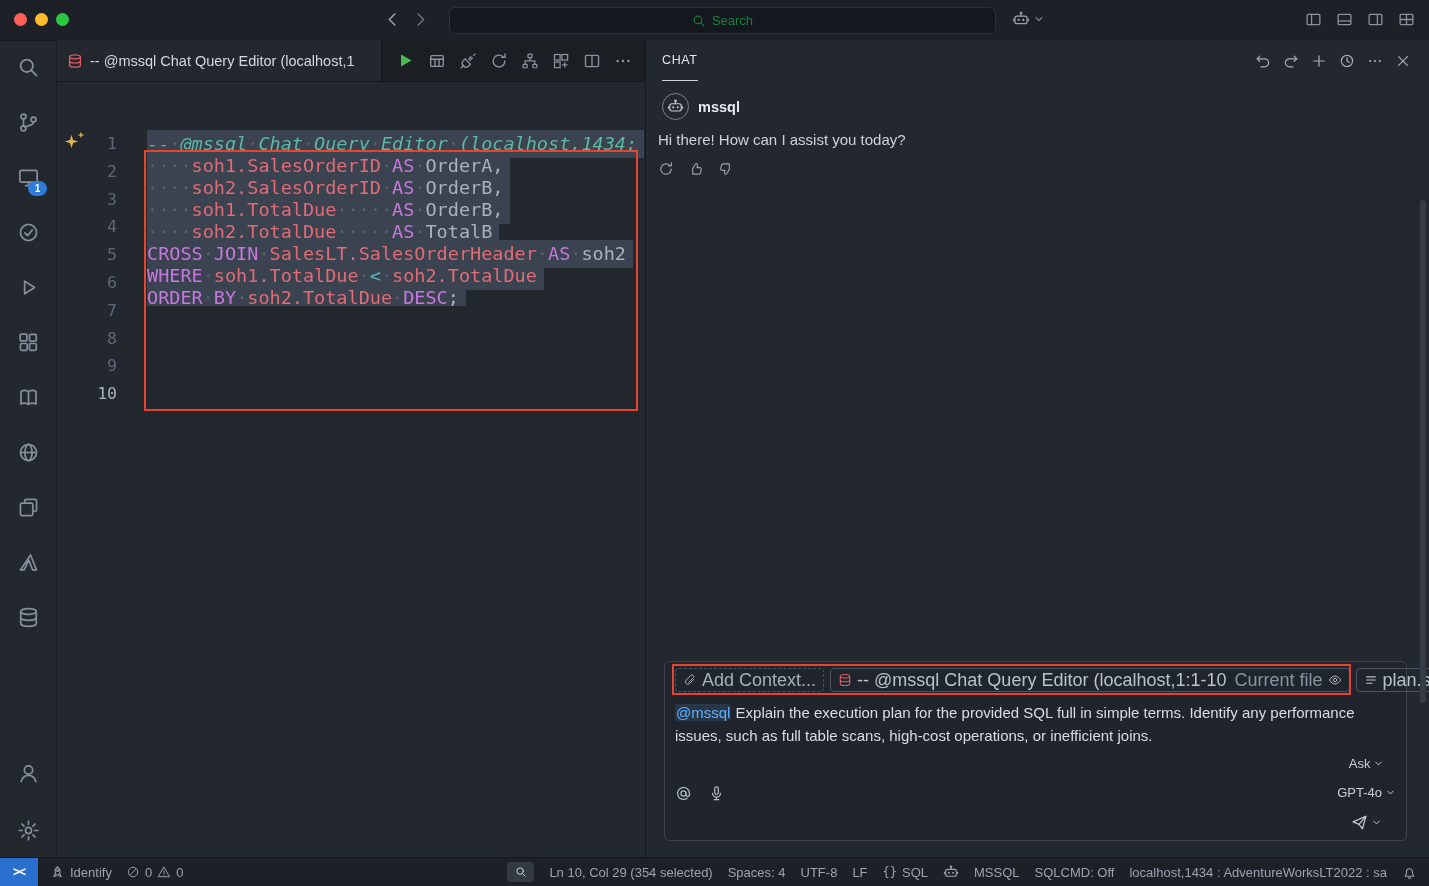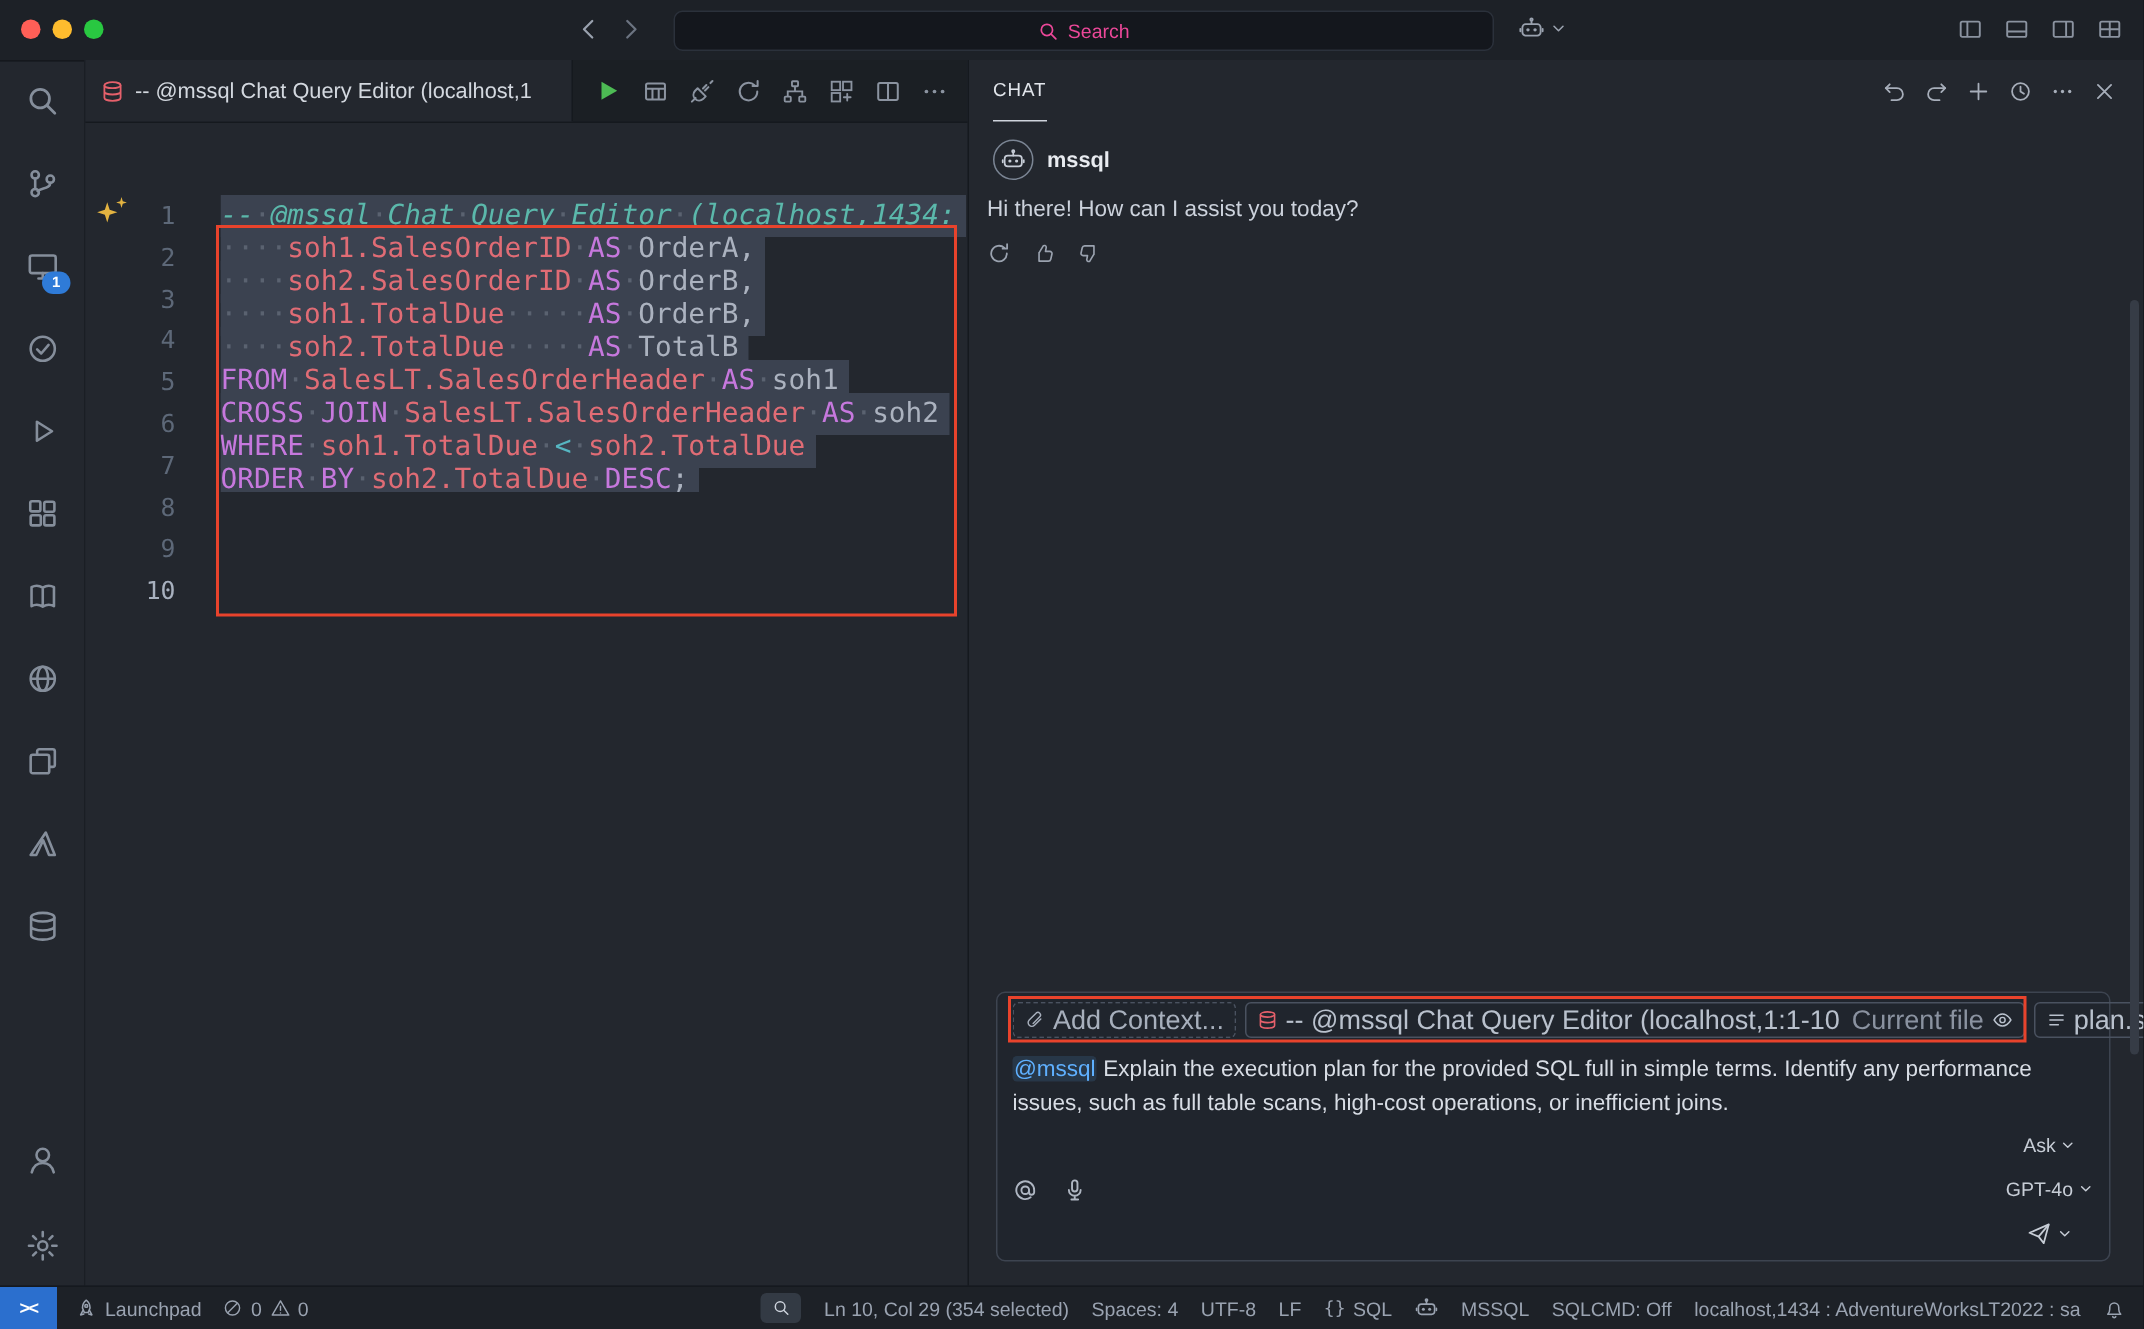--- a/index.html
+++ b/index.html
@@ -4,21 +4,21 @@
 <style>
   html,body{margin:0;padding:0;background:#0e1013;}
   .win{position:relative;width:1429px;height:886px;background:#23272e;overflow:hidden;
        font-family:"Liberation Sans",sans-serif;color:#abb2bf;}
   svg.ic{display:block;}
   
   .titlebar{position:absolute;top:0;left:0;right:0;height:40px;background:#1d2127;border-bottom:1px solid #15181d;}
   .lights{position:absolute;left:14px;top:13px;display:flex;gap:8px;}
   .light{width:13px;height:13px;border-radius:50%;}
   .nav{position:absolute;left:384px;top:11px;display:flex;gap:11px;color:#98a0ad;}
-  .searchbox{position:absolute;left:449px;top:7px;width:545px;height:25px;background:#14171d;border:1px solid #2b313b;border-radius:6px;display:flex;align-items:center;justify-content:center;gap:6px;color:#ec4899;font-size:13px;}
+  .searchbox{position:absolute;left:449px;top:7px;width:545px;height:25px;background:#14171d;border:1px solid #2b313b;border-radius:6px;display:flex;align-items:center;justify-content:center;gap:6px;color:#15803d;font-size:13px;}
   .copilot-menu{position:absolute;left:1012px;top:10px;display:flex;align-items:center;gap:3px;color:#9aa2af;}
   .tl-right{position:absolute;right:14px;top:11px;display:flex;gap:14px;color:#8b93a0;}
   
   .main{position:absolute;top:40px;left:0;right:0;bottom:28px;display:flex;}
   .activity{width:56px;border-right:1px solid #1a1e24;display:flex;flex-direction:column;align-items:center;color:#858e9b;}
   .act-item{height:55px;width:56px;display:flex;align-items:center;justify-content:center;position:relative;}
   .act-bottom{margin-top:auto;margin-bottom:2px;}
   .badge{position:absolute;right:9px;bottom:9px;min-width:15px;height:15px;border-radius:8px;background:#2f7bd8;color:#fff;font-size:10px;display:flex;align-items:center;justify-content:center;padding:0 2px;font-weight:bold;}
   
   .editor-pane{width:588px;border-right:1px solid #15191e;display:flex;flex-direction:column;background:#23272e;gap:48px;}
@@ -530,21 +530,20 @@
             <div class="ln">8</div>
             <div class="ln">9</div>
             <div class="ln active">10</div>
           </div>
         <div class="code">
             <div class="code-line"><span class="sel"><span class="tk-cm">--</span><span class="tk-sp">·</span><span class="tk-cm">@mssql</span><span class="tk-sp">·</span><span class="tk-cm">Chat</span><span class="tk-sp">·</span><span class="tk-cm">Query</span><span class="tk-sp">·</span><span class="tk-cm">Editor</span><span class="tk-sp">·</span><span class="tk-cm">(localhost,1434:</span></span></div>
             <div class="code-line"><span class="sel"><span class="tk-sp">····</span><span class="tk-id">soh1.SalesOrderID</span><span class="tk-sp">·</span><span class="tk-kw">AS</span><span class="tk-sp">·</span><span class="tk-pl">OrderA,</span></span></div>
             <div class="code-line"><span class="sel"><span class="tk-sp">····</span><span class="tk-id">soh2.SalesOrderID</span><span class="tk-sp">·</span><span class="tk-kw">AS</span><span class="tk-sp">·</span><span class="tk-pl">OrderB,</span></span></div>
             <div class="code-line"><span class="sel"><span class="tk-sp">····</span><span class="tk-id">soh1.TotalDue</span><span class="tk-sp">·····</span><span class="tk-kw">AS</span><span class="tk-sp">·</span><span class="tk-pl">OrderB,</span></span></div>
             <div class="code-line"><span class="sel"><span class="tk-sp">····</span><span class="tk-id">soh2.TotalDue</span><span class="tk-sp">·····</span><span class="tk-kw">AS</span><span class="tk-sp">·</span><span class="tk-pl">TotalB</span></span></div>
-            <div class="code-line"><span class="sel"><span class="tk-kw">FROM</span><span class="tk-sp">·</span><span class="tk-id">SalesLT.SalesOrderHeader</span><span class="tk-sp">·</span><span class="tk-kw">AS</span><span class="tk-sp">·</span><span class="tk-pl">soh1</span></span></div>
             <div class="code-line"><span class="sel"><span class="tk-kw">CROSS</span><span class="tk-sp">·</span><span class="tk-kw">JOIN</span><span class="tk-sp">·</span><span class="tk-id">SalesLT.SalesOrderHeader</span><span class="tk-sp">·</span><span class="tk-kw">AS</span><span class="tk-sp">·</span><span class="tk-pl">soh2</span></span></div>
             <div class="code-line"><span class="sel"><span class="tk-kw">WHERE</span><span class="tk-sp">·</span><span class="tk-id">soh1.TotalDue</span><span class="tk-sp">·</span><span class="tk-op">&lt;</span><span class="tk-sp">·</span><span class="tk-id">soh2.TotalDue</span></span></div>
             <div class="code-line"><span class="sel"><span class="tk-kw">ORDER</span><span class="tk-sp">·</span><span class="tk-kw">BY</span><span class="tk-sp">·</span><span class="tk-id">soh2.TotalDue</span><span class="tk-sp">·</span><span class="tk-kw">DESC</span><span class="tk-pl">;</span></span></div>
           </div>
         <div class="ann ann-code"></div>
       </div>
     </div>
 
     <div class="chat-pane">
       <div class="chat-header">
@@ -665,21 +664,21 @@
     </div>
   </div>
 
   <div class="statusbar">
     <div class="remote">&gt;&lt;</div>
     <div class="sb-left">
       <div class="sb-item">
         <svg class="ic" width="15" height="15">
             <use href="#i-rocket"></use>
           </svg>
-        <span>Launchpad</span>
+        <span>Identify</span>
       </div>
       <div class="sb-item">
         <svg class="ic" width="14" height="14">
             <use href="#i-slashcircle"></use>
           </svg>
         <span>0</span>
         <svg class="ic" width="14" height="14">
             <use href="#i-warn"></use>
           </svg>
         <span>0</span>

